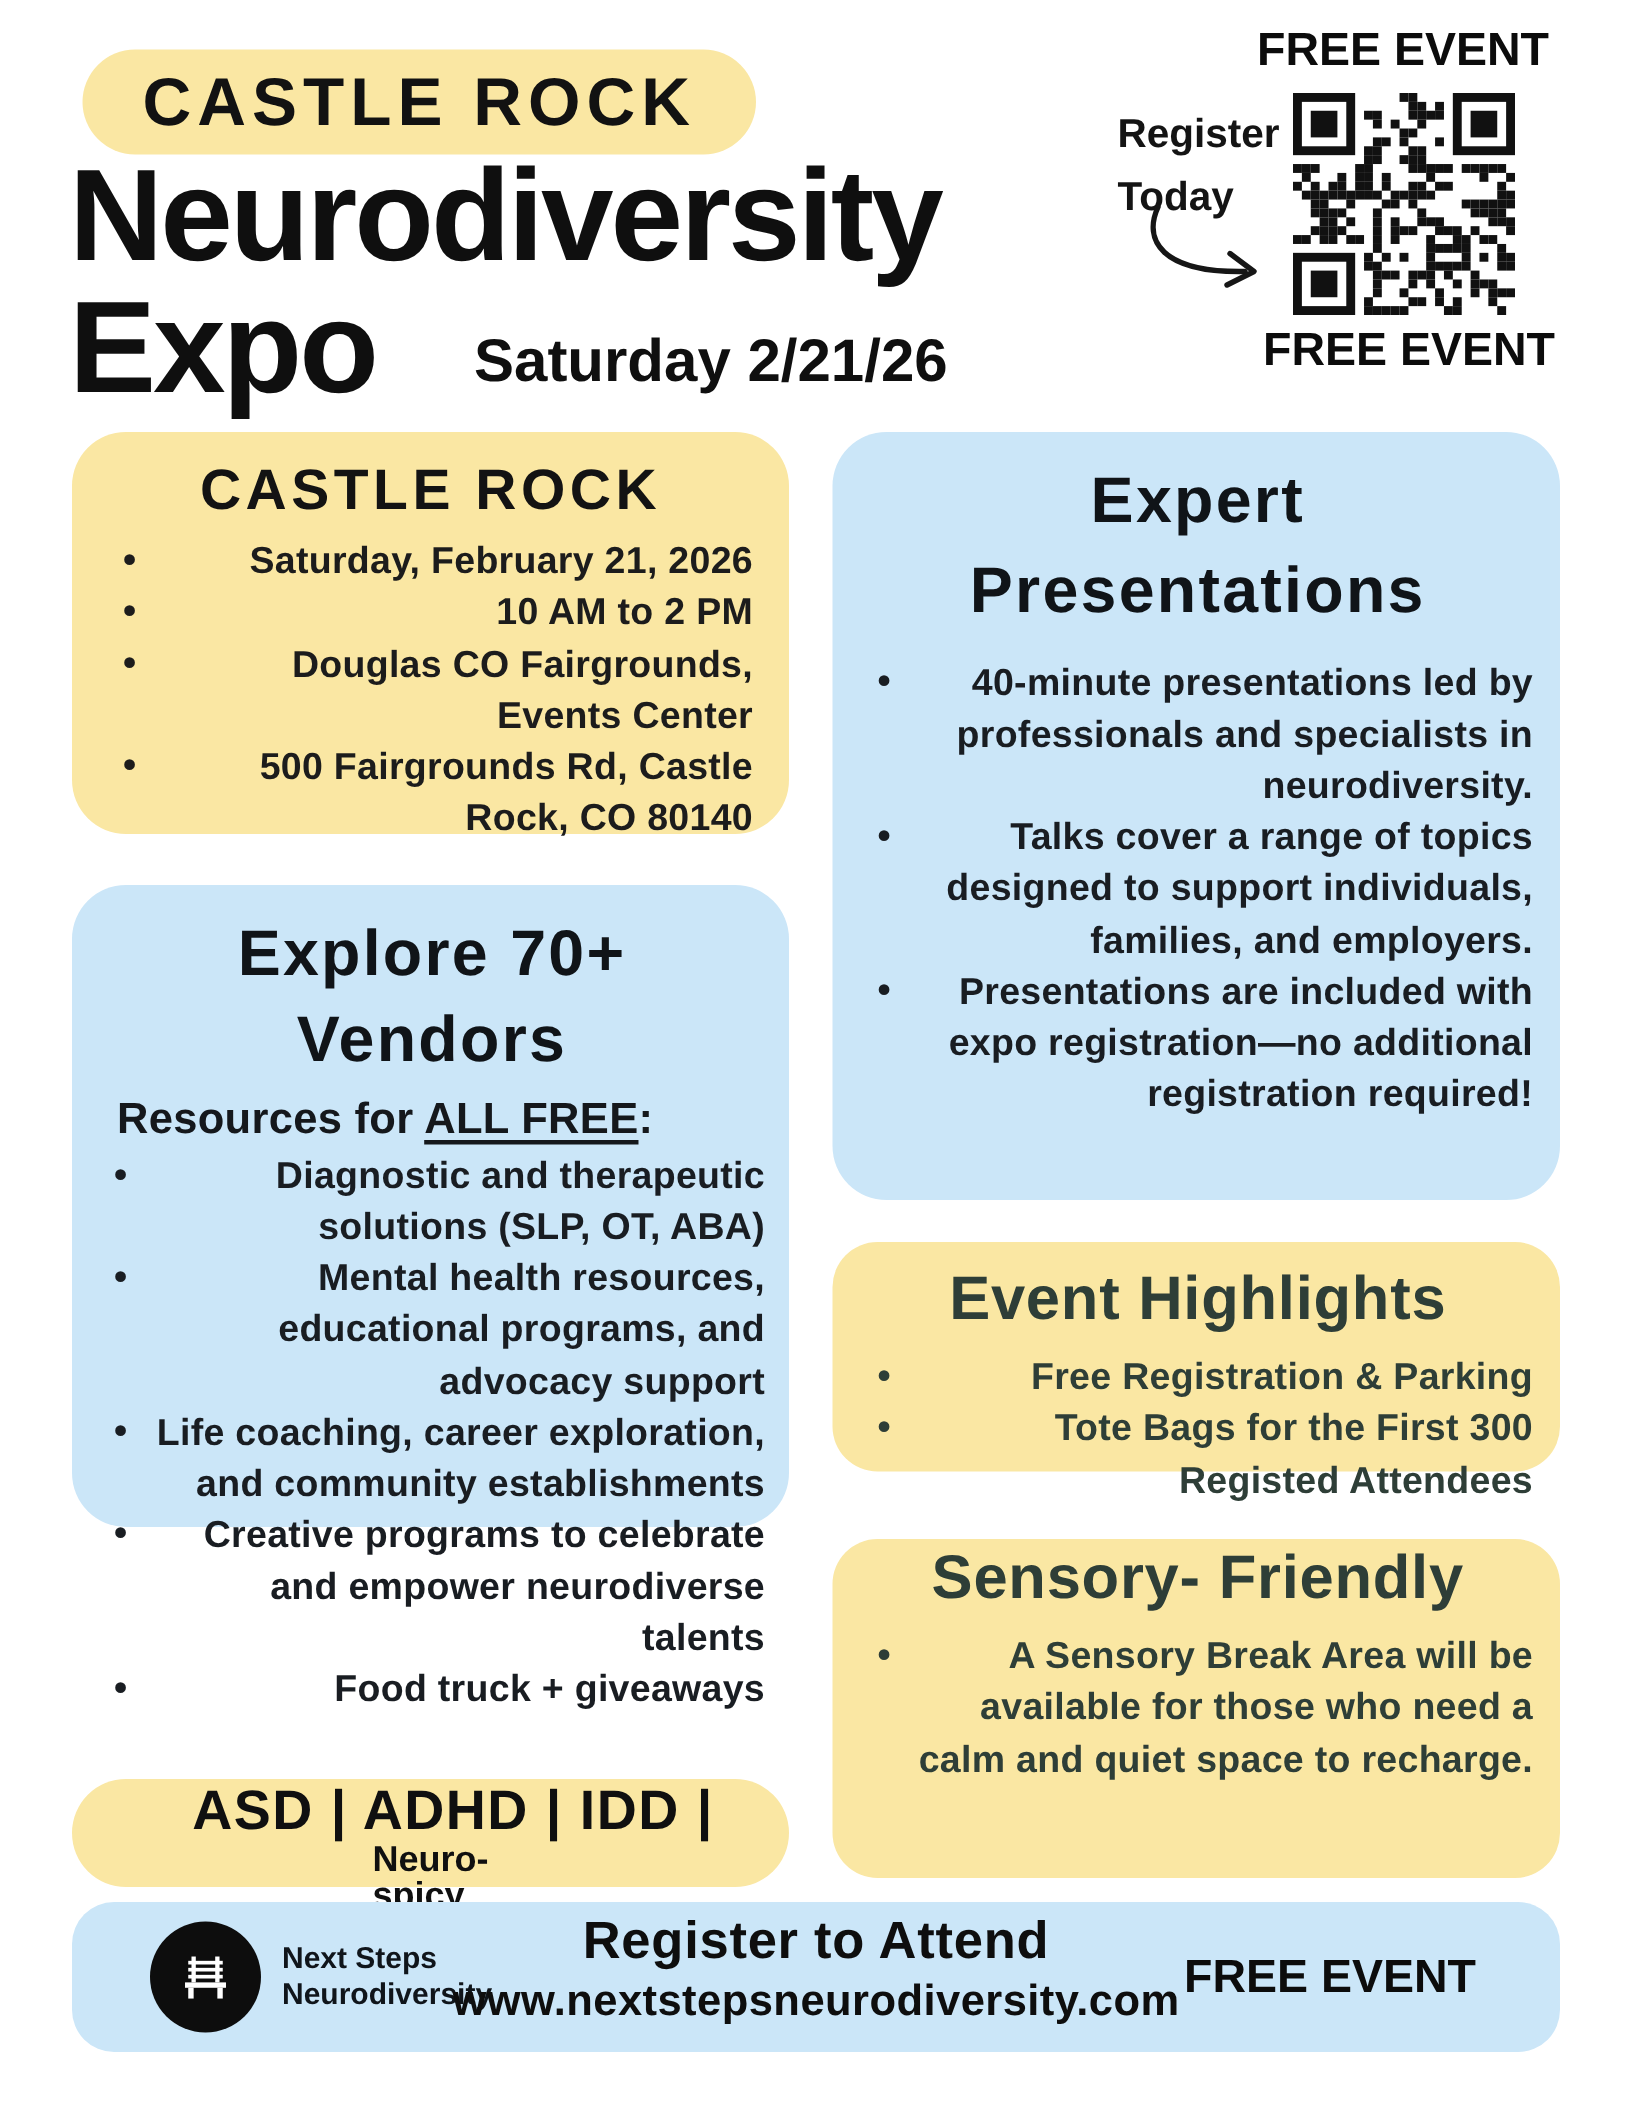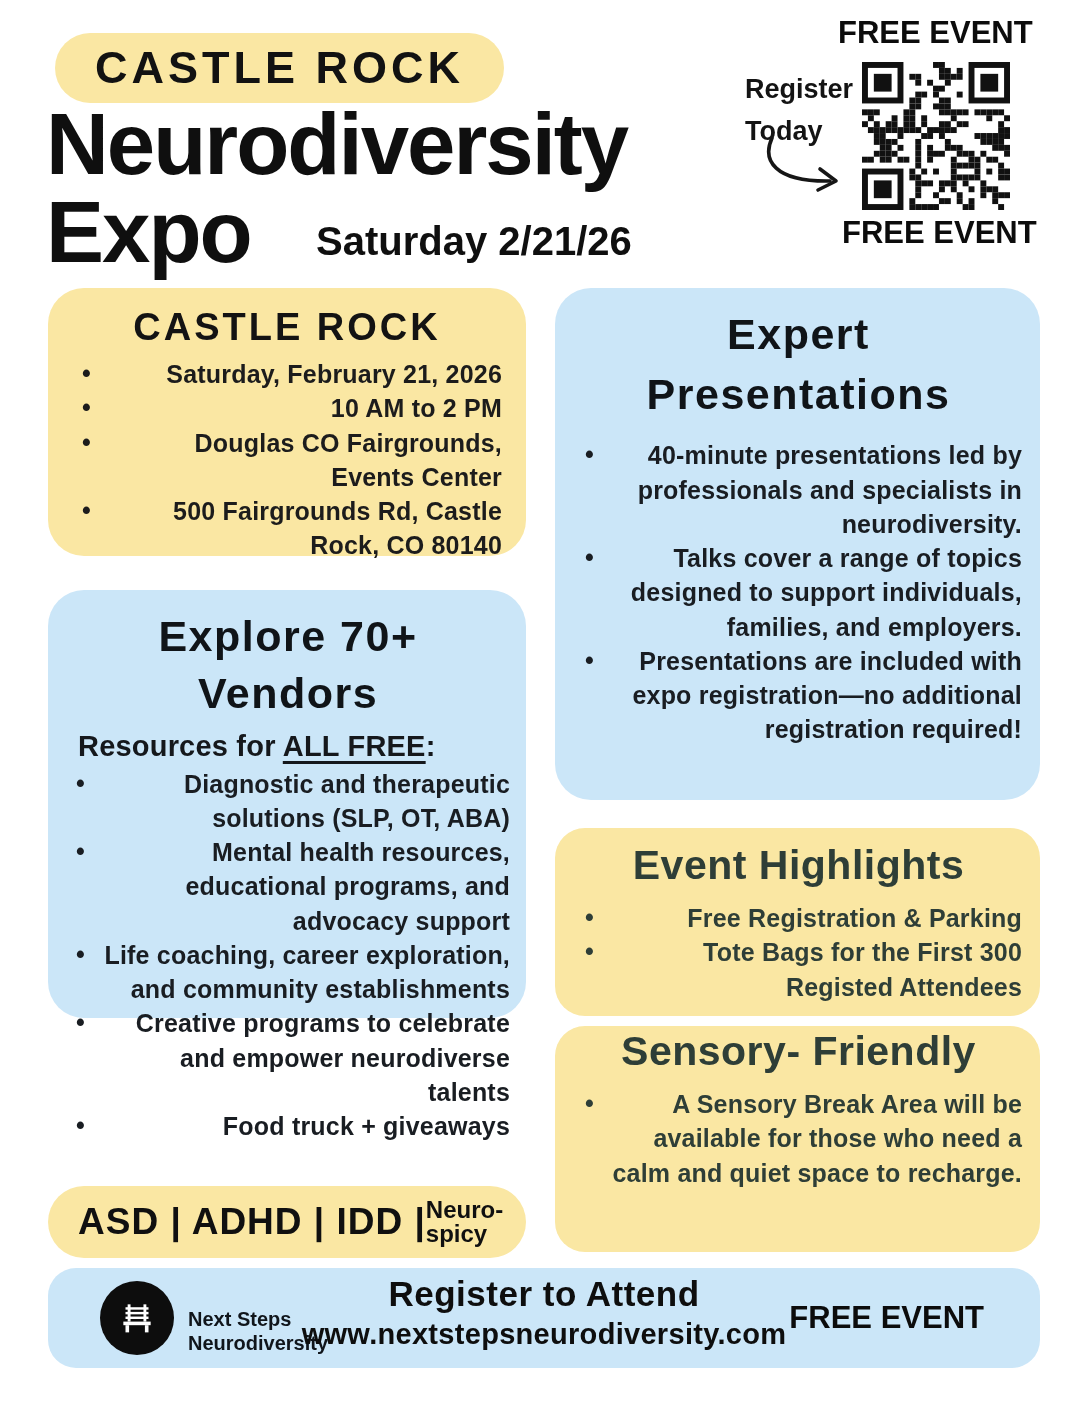--- a/index.html
+++ b/index.html
@@ -34,35 +34,35 @@
   .blist{list-style:none;margin:0;padding:0;text-align:right;}
   .blist li{position:relative;padding-left:36px;font-size:25px;font-weight:700;
     line-height:1.37;letter-spacing:0.2px;color:#1c1c1c;}
   .blist li::before{content:"\2022";position:absolute;left:10px;top:-1px;}
   .vendors-card{left:48px;top:590px;width:478px;height:428px;padding:18px 16px 0 18px;}
   .card-title{ text-align:center;font-size:43px;font-weight:800;letter-spacing:1.5px;
     line-height:1.32;color:#101418;}
   .vendors-sub{font-size:29px;font-weight:800;color:#15181c;margin:8px 0 4px 12px;letter-spacing:0.2px;}
   .u{ text-decoration:underline;text-decoration-thickness:3px;text-underline-offset:5px;}
   .tags-pill{left:48px;top:1186px;width:478px;height:72px;border-radius:38px;
-    display:flex;align-items:center;}
+    display:flex;align-items:center;flex-direction:column;}
   .tags-main{font-size:37px;font-weight:800;color:#101010;margin-left:30px;letter-spacing:1px;white-space:nowrap;}
   .tags-small{font-size:24px;font-weight:800;color:#101010;line-height:0.98;}
   .pres-card{left:555px;top:288px;width:485px;height:512px;padding:16px 18px 0 20px;}
   .pres-card .card-title{line-height:1.4;}
   .pres-card .blist{margin-top:14px;}
   .pres-card .blist li, .vendors-card .blist li{color:#191d22;}
-  .high-card{left:555px;top:828px;width:485px;height:188px;padding:12px 18px 0 20px;border-radius:30px;}
+  .high-card{left:555px;top:828px;width:485px;height:153px;padding:12px 18px 0 20px;border-radius:30px;}
   .sens-card{left:555px;top:1026px;width:485px;height:226px;padding:0 18px 0 20px;border-radius:30px;}
   .slate-title{text-align:center;font-size:41px;font-weight:700;color:var(--slate);
     letter-spacing:0.5px;margin:2px 0 12px 0;}
   .high-card .blist li, .sens-card .blist li{color:var(--slate);}
   
   .footer{left:48px;top:1268px;width:992px;height:100px;border-radius:28px;}
-  .brand{position:absolute;left:52px;top:13px;display:flex;align-items:flex-end;}
+  .brand{position:absolute;left:52px;top:13px;display:flex;align-items:center;}
   .brand-circle{width:74px;height:74px;border-radius:50%;background:#0d0d0d;
     display:flex;align-items:center;justify-content:center;}
   .brand-name{margin-left:14px;font-size:20px;font-weight:700;line-height:1.2;color:#10151b;}
   .footer-center{position:absolute;left:50%;top:6px;transform:translateX(-50%);text-align:center;white-space:nowrap;}
   .footer-heading{font-size:35px;font-weight:800;color:#0e0e0e;letter-spacing:0.5px;}
   .footer-site{font-size:29px;font-weight:700;color:#0e0e0e;letter-spacing:0.3px;
     text-decoration-thickness:3px;text-underline-offset:5px;margin-top:4px;}
   .footer-free{position:absolute;right:56px;top:32px;font-size:31px;font-weight:800;color:#0c0c0c;white-space:nowrap;}
 </style>
 </head>

